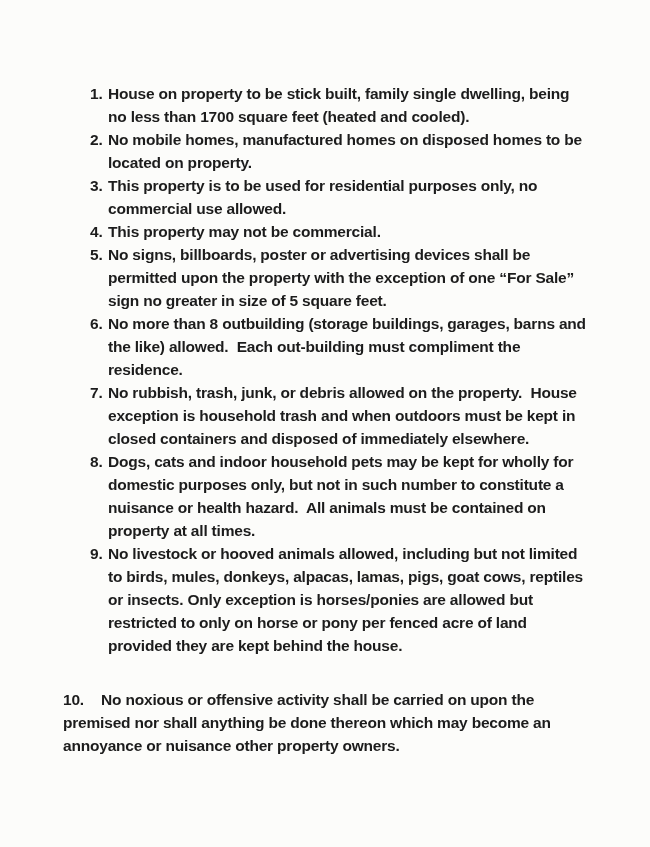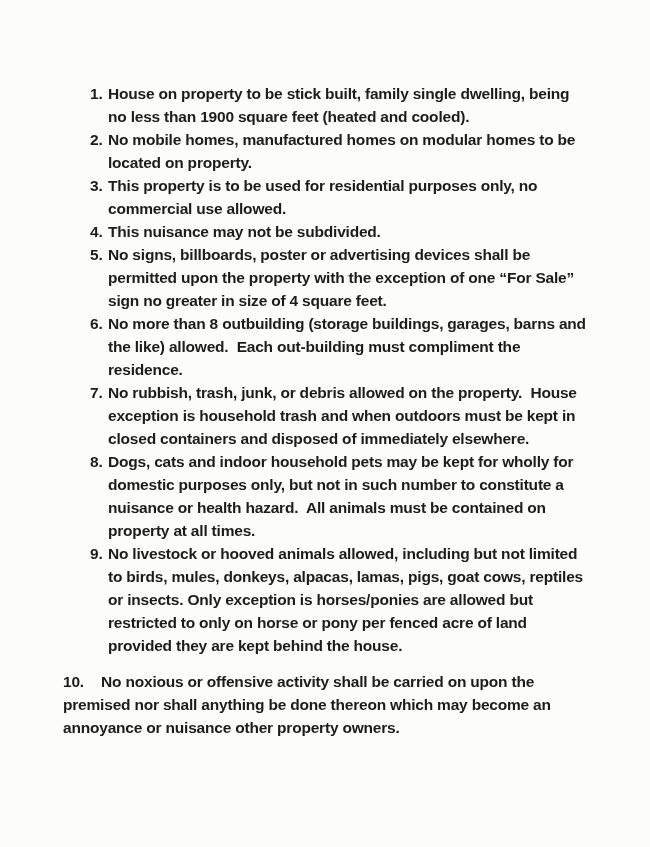--- a/index.html
+++ b/index.html
@@ -36,60 +36,60 @@
     width: 18px;
   }
   .item .txt {
     white-space: pre-wrap;
     flex: 1 1 auto;
   }
   
   .item.no-hang {
     display: block;
     margin-left: -27px;
-    margin-top: 13px;
+    margin-top: 31px;
   }
   .item.no-hang .num {
     display: inline;
     width: auto;
     margin-right: 13px;
   }
   .item.no-hang .txt {
     display: inline;
   }
 </style>
 </head>
 <body>
 
 <div class="page">
   <div class="covenant-list">
       <div class="item">
     <span class="num">1.</span>
     <span class="txt">House on property to be stick built, family single dwelling, being
-no less than 1900 square feet (heated and cooled).</span>
+no less than 1700 square feet (heated and cooled).</span>
   </div>
       <div class="item">
     <span class="num">2.</span>
-    <span class="txt">No mobile homes, manufactured homes on modular homes to be
+    <span class="txt">No mobile homes, manufactured homes on disposed homes to be
 located on property.</span>
   </div>
       <div class="item">
     <span class="num">3.</span>
     <span class="txt">This property is to be used for residential purposes only, no
 commercial use allowed.</span>
   </div>
       <div class="item">
     <span class="num">4.</span>
-    <span class="txt">This nuisance may not be subdivided.</span>
+    <span class="txt">This property may not be commercial.</span>
   </div>
       <div class="item">
     <span class="num">5.</span>
     <span class="txt">No signs, billboards, poster or advertising devices shall be
 permitted upon the property with the exception of one “For Sale”
-sign no greater in size of 4 square feet.</span>
+sign no greater in size of 5 square feet.</span>
   </div>
       <div class="item">
     <span class="num">6.</span>
     <span class="txt">No more than 8 outbuilding (storage buildings, garages, barns and
 the like) allowed.  Each out-building must compliment the
 residence.</span>
   </div>
       <div class="item">
     <span class="num">7.</span>
     <span class="txt">No rubbish, trash, junk, or debris allowed on the property.  House

